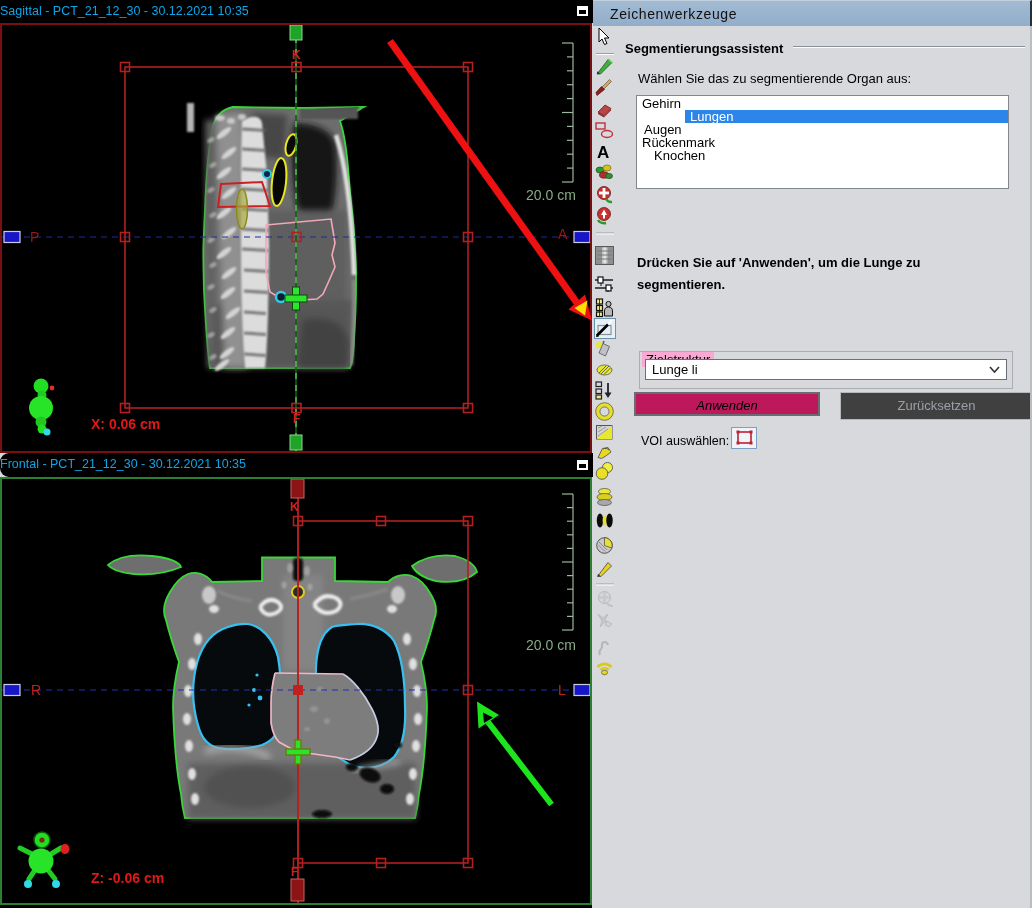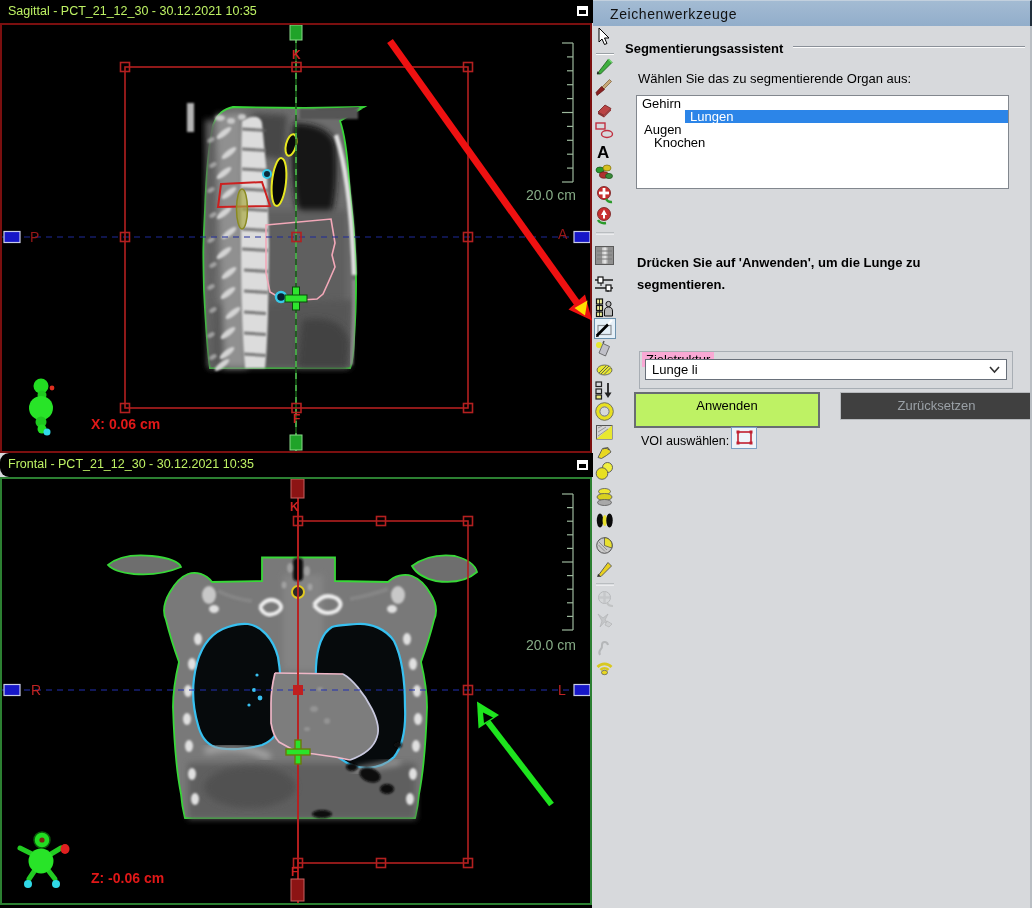--- a/index.html
+++ b/index.html
@@ -1,19 +1,19 @@
 <!DOCTYPE html>
 <html><head>
 <meta charset="utf-8">
 <style>
   html,body{margin:0;padding:0;width:1032px;height:908px;overflow:hidden;background:#d7d9dc;
     font-family:"Liberation Sans",sans-serif;}
   .abs{position:absolute;}
-  .vptitle{position:absolute;left:0;width:640px;background:#000;color:#bef264;
-    font-size:12.5px;line-height:23px;padding-left:8px;box-sizing:border-box;}
+  .vptitle{position:absolute;left:0;width:640px;background:#000;color:#0ea5e9;
+    font-size:12.5px;line-height:23px;box-sizing:border-box;}
   .maxbtn{position:absolute;width:11px;height:10px;border:2px solid #fff;border-top:4px solid #fff;
     background:#000;box-sizing:border-box;}
 </style>
 </head>
 <body>
 
 <div class="vptitle" style="top:0;height:23px;">Sagittal - PCT_21_12_30 - 30.12.2021 10:35</div>
 <div class="maxbtn" style="left:577px;top:6px;"></div>
 
 <div class="abs" id="sagvp" style="left:0;top:23px;width:588px;height:426px;border:2px solid #7b0f0f;background:#000;">
@@ -529,31 +529,32 @@
 </div>
 
 <div class="abs" id="panel" style="left:617px;top:26px;width:415px;height:882px;background:#d7d9dc;font-size:13px;color:#000;">
 <div class="abs" style="left:8px;top:15px;font-weight:bold;">Segmentierungsassistent</div>
 <div class="abs" style="left:176px;top:20px;width:232px;height:0;border-top:1px solid #8a9098;border-bottom:1px solid #fdfdfd;"></div>
 <div class="abs" style="left:21px;top:45px;">Wählen Sie das zu segmentierende Organ aus:</div>
 <div class="abs" style="left:19px;top:69px;width:371px;height:92px;background:#fff;border:1px solid #82878e;font-size:13px;">
   <div style="padding:1px 0 0 5px;line-height:13px;">Gehirn</div>
   <div style="padding-left:5px;line-height:13px;background:#2c85e8;color:#fff;margin-left:48px;">Lungen</div>
   <div style="padding-left:7px;line-height:13px;">Augen</div>
+  <div style="padding-left:5px;line-height:13px;">Rückenmark</div>
   <div style="padding-left:17px;line-height:13px;">Knochen</div>
 </div>
 <div class="abs" style="left:20px;top:226px;width:330px;font-weight:bold;line-height:22px;">Drücken Sie auf 'Anwenden', um die Lunge zu segmentieren.</div>
 <div class="abs" style="left:22px;top:325px;width:372px;height:36px;border:1px solid #a8aeb4;"></div>
 <div class="abs" style="left:25px;top:326px;font-weight:normal;background:#f9a8d4;padding:0 4px;">Zielstruktur</div>
 <div class="abs" style="left:28px;top:333px;width:354px;height:19px;background:#fff;border:1px solid #69707a;line-height:19px;padding-left:6px;">Lunge li
   <svg width="11" height="8" viewBox="0 0 11 8" style="position:absolute;right:6px;top:6px;">
         <polyline points="1,1 5.5,6 10,1" fill="none" stroke="#333" stroke-width="1.6"></polyline>
       </svg>
 </div>
-<div class="abs" style="left:17px;top:366px;width:186px;height:36px;background:#bef264;border:2px solid #686d72;box-sizing:border-box;text-align:center;line-height:24px;">Anwenden</div>
+<div class="abs" style="left:17px;top:366px;width:186px;height:24px;background:#be185d;border:2px solid #686d72;box-sizing:border-box;text-align:center;line-height:24px;font-style:italic;">Anwenden</div>
 <div class="abs" style="left:212px;top:366px;width:193px;height:28px;background:#404040;border:1px solid #b6b9bc;box-sizing:border-box;text-align:center;line-height:26px;color:#9aa0a6;margin-left:11px;">Zurücksetzen</div>
 <div class="abs" style="left:24px;top:404px;line-height:22px;font-size:12.5px;">VOI auswählen:</div>
 <div class="abs" style="left:114px;top:401px;width:24px;height:20px;background:#eef4f9;border:1px solid #7ba0c4;">
   <svg width="24" height="20" viewBox="0 0 24 20">
         <rect x="6" y="4" width="13" height="11" fill="none" stroke="#c02030" stroke-width="1.6"></rect>
         <g fill="#c02030">
           <rect x="4.5" y="2.5" width="3" height="3"></rect>
           <rect x="17.5" y="2.5" width="3" height="3"></rect>
           <rect x="4.5" y="13.5" width="3" height="3"></rect>
           <rect x="17.5" y="13.5" width="3" height="3"></rect>

